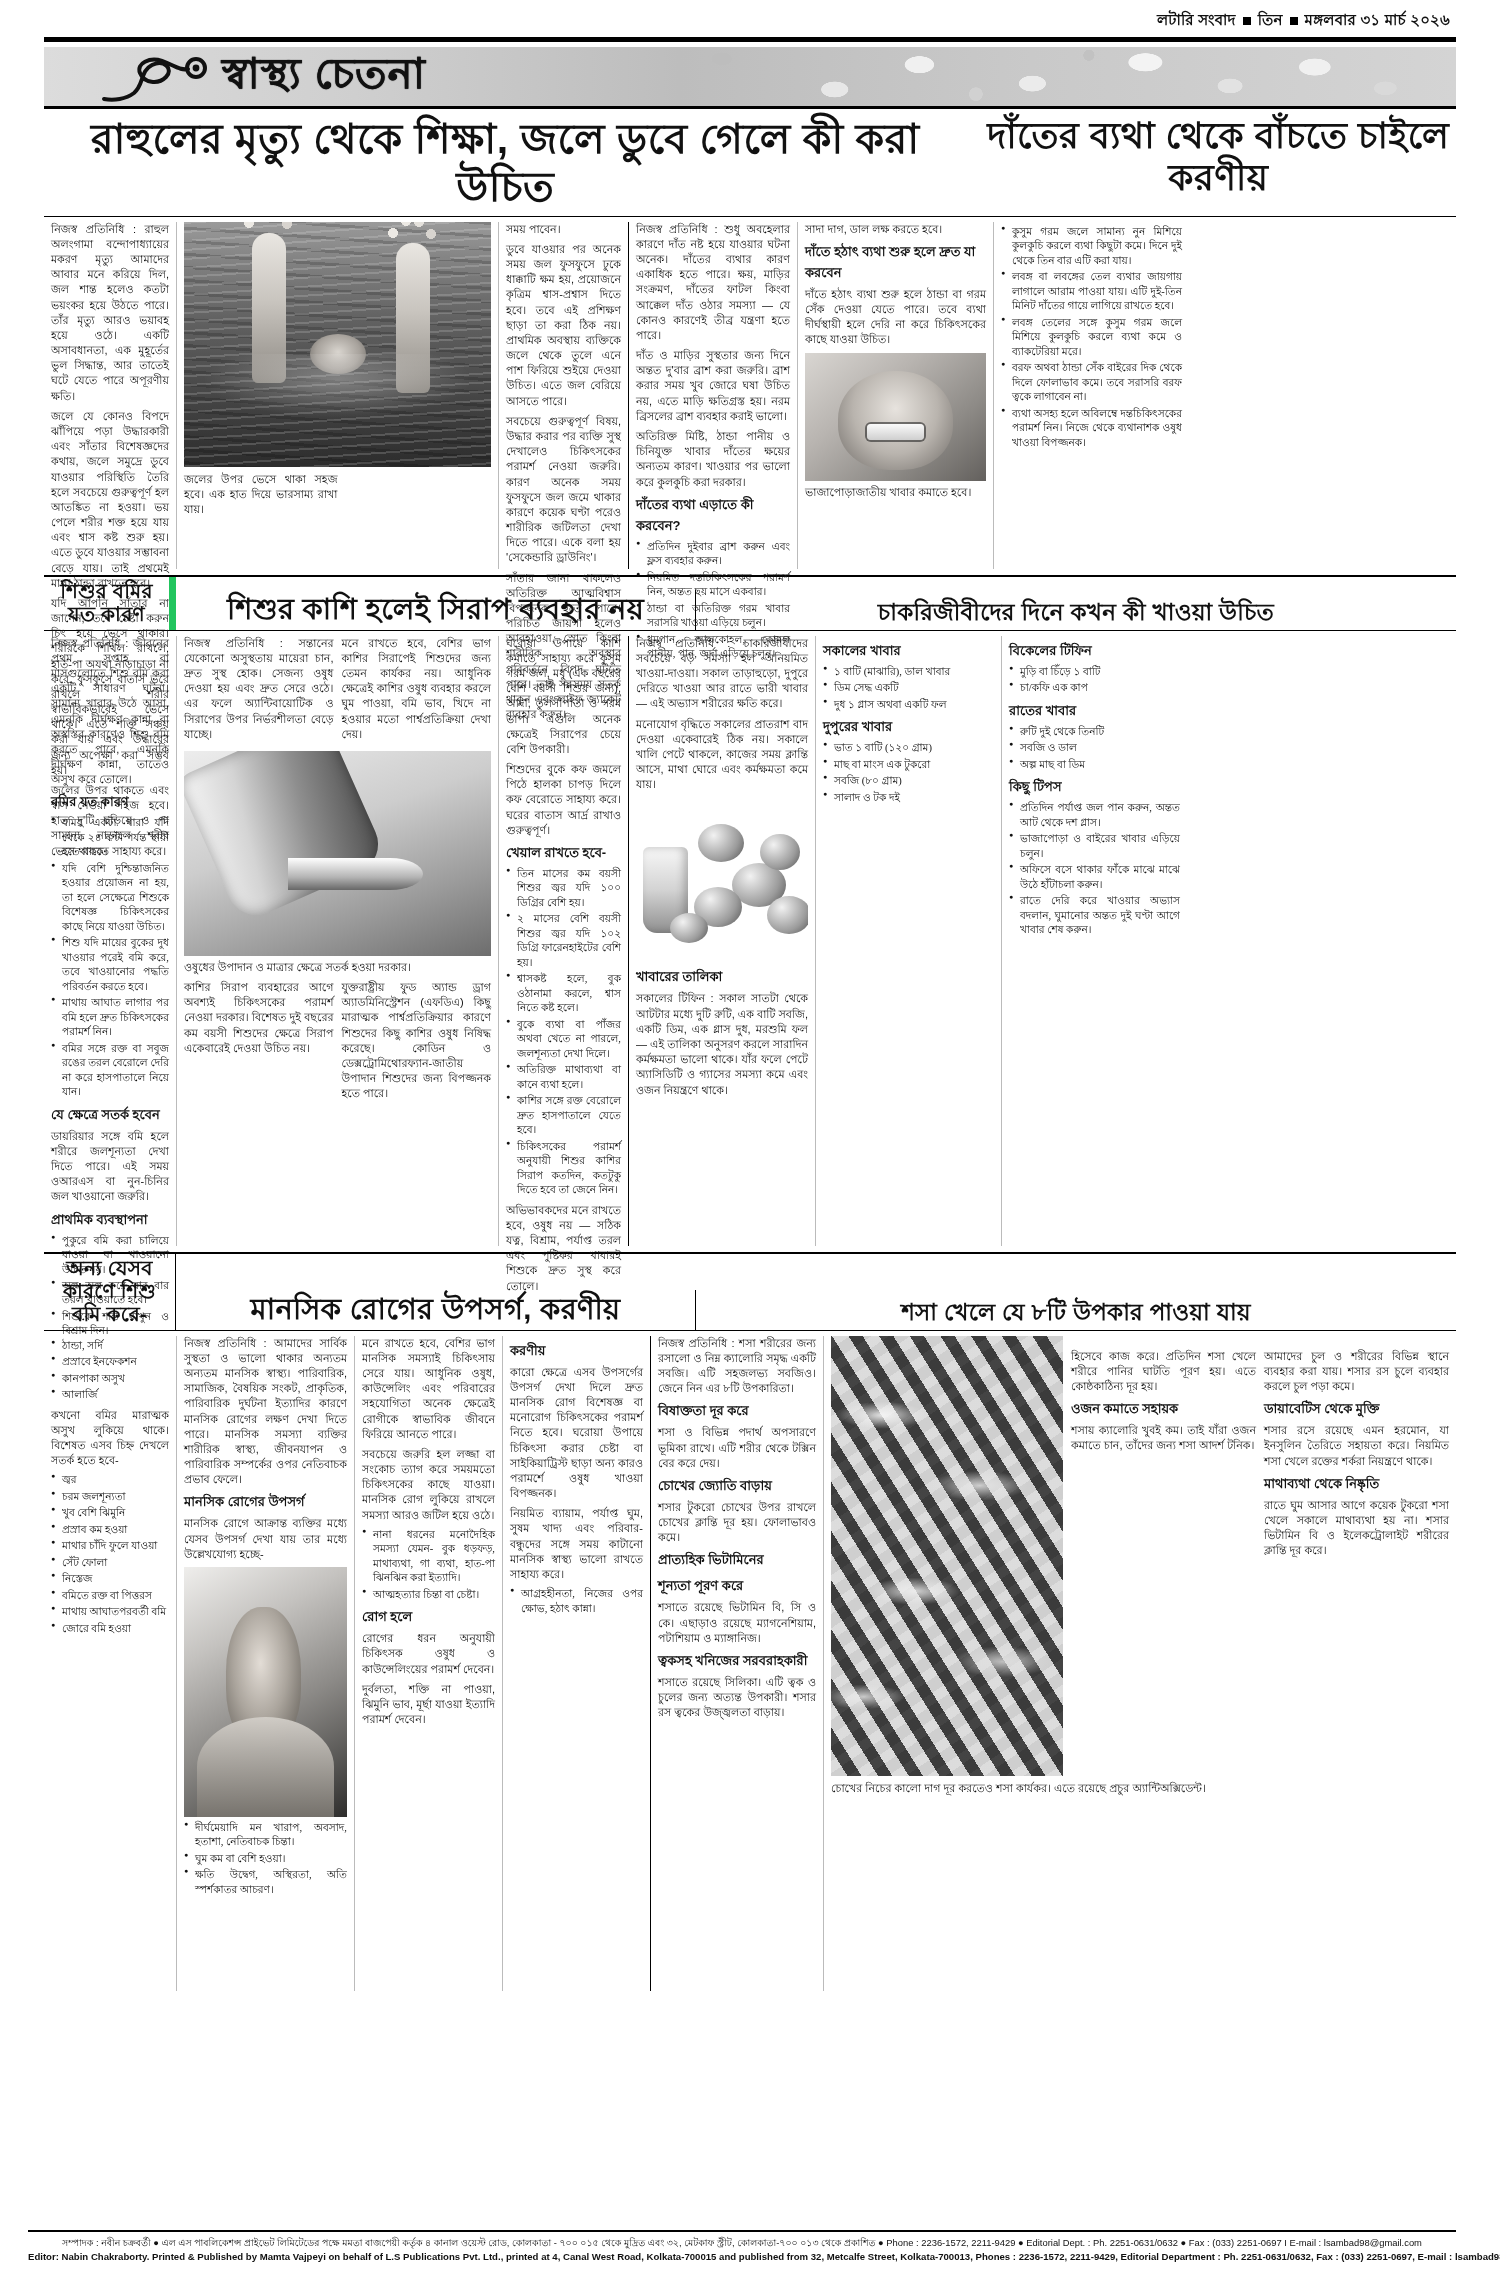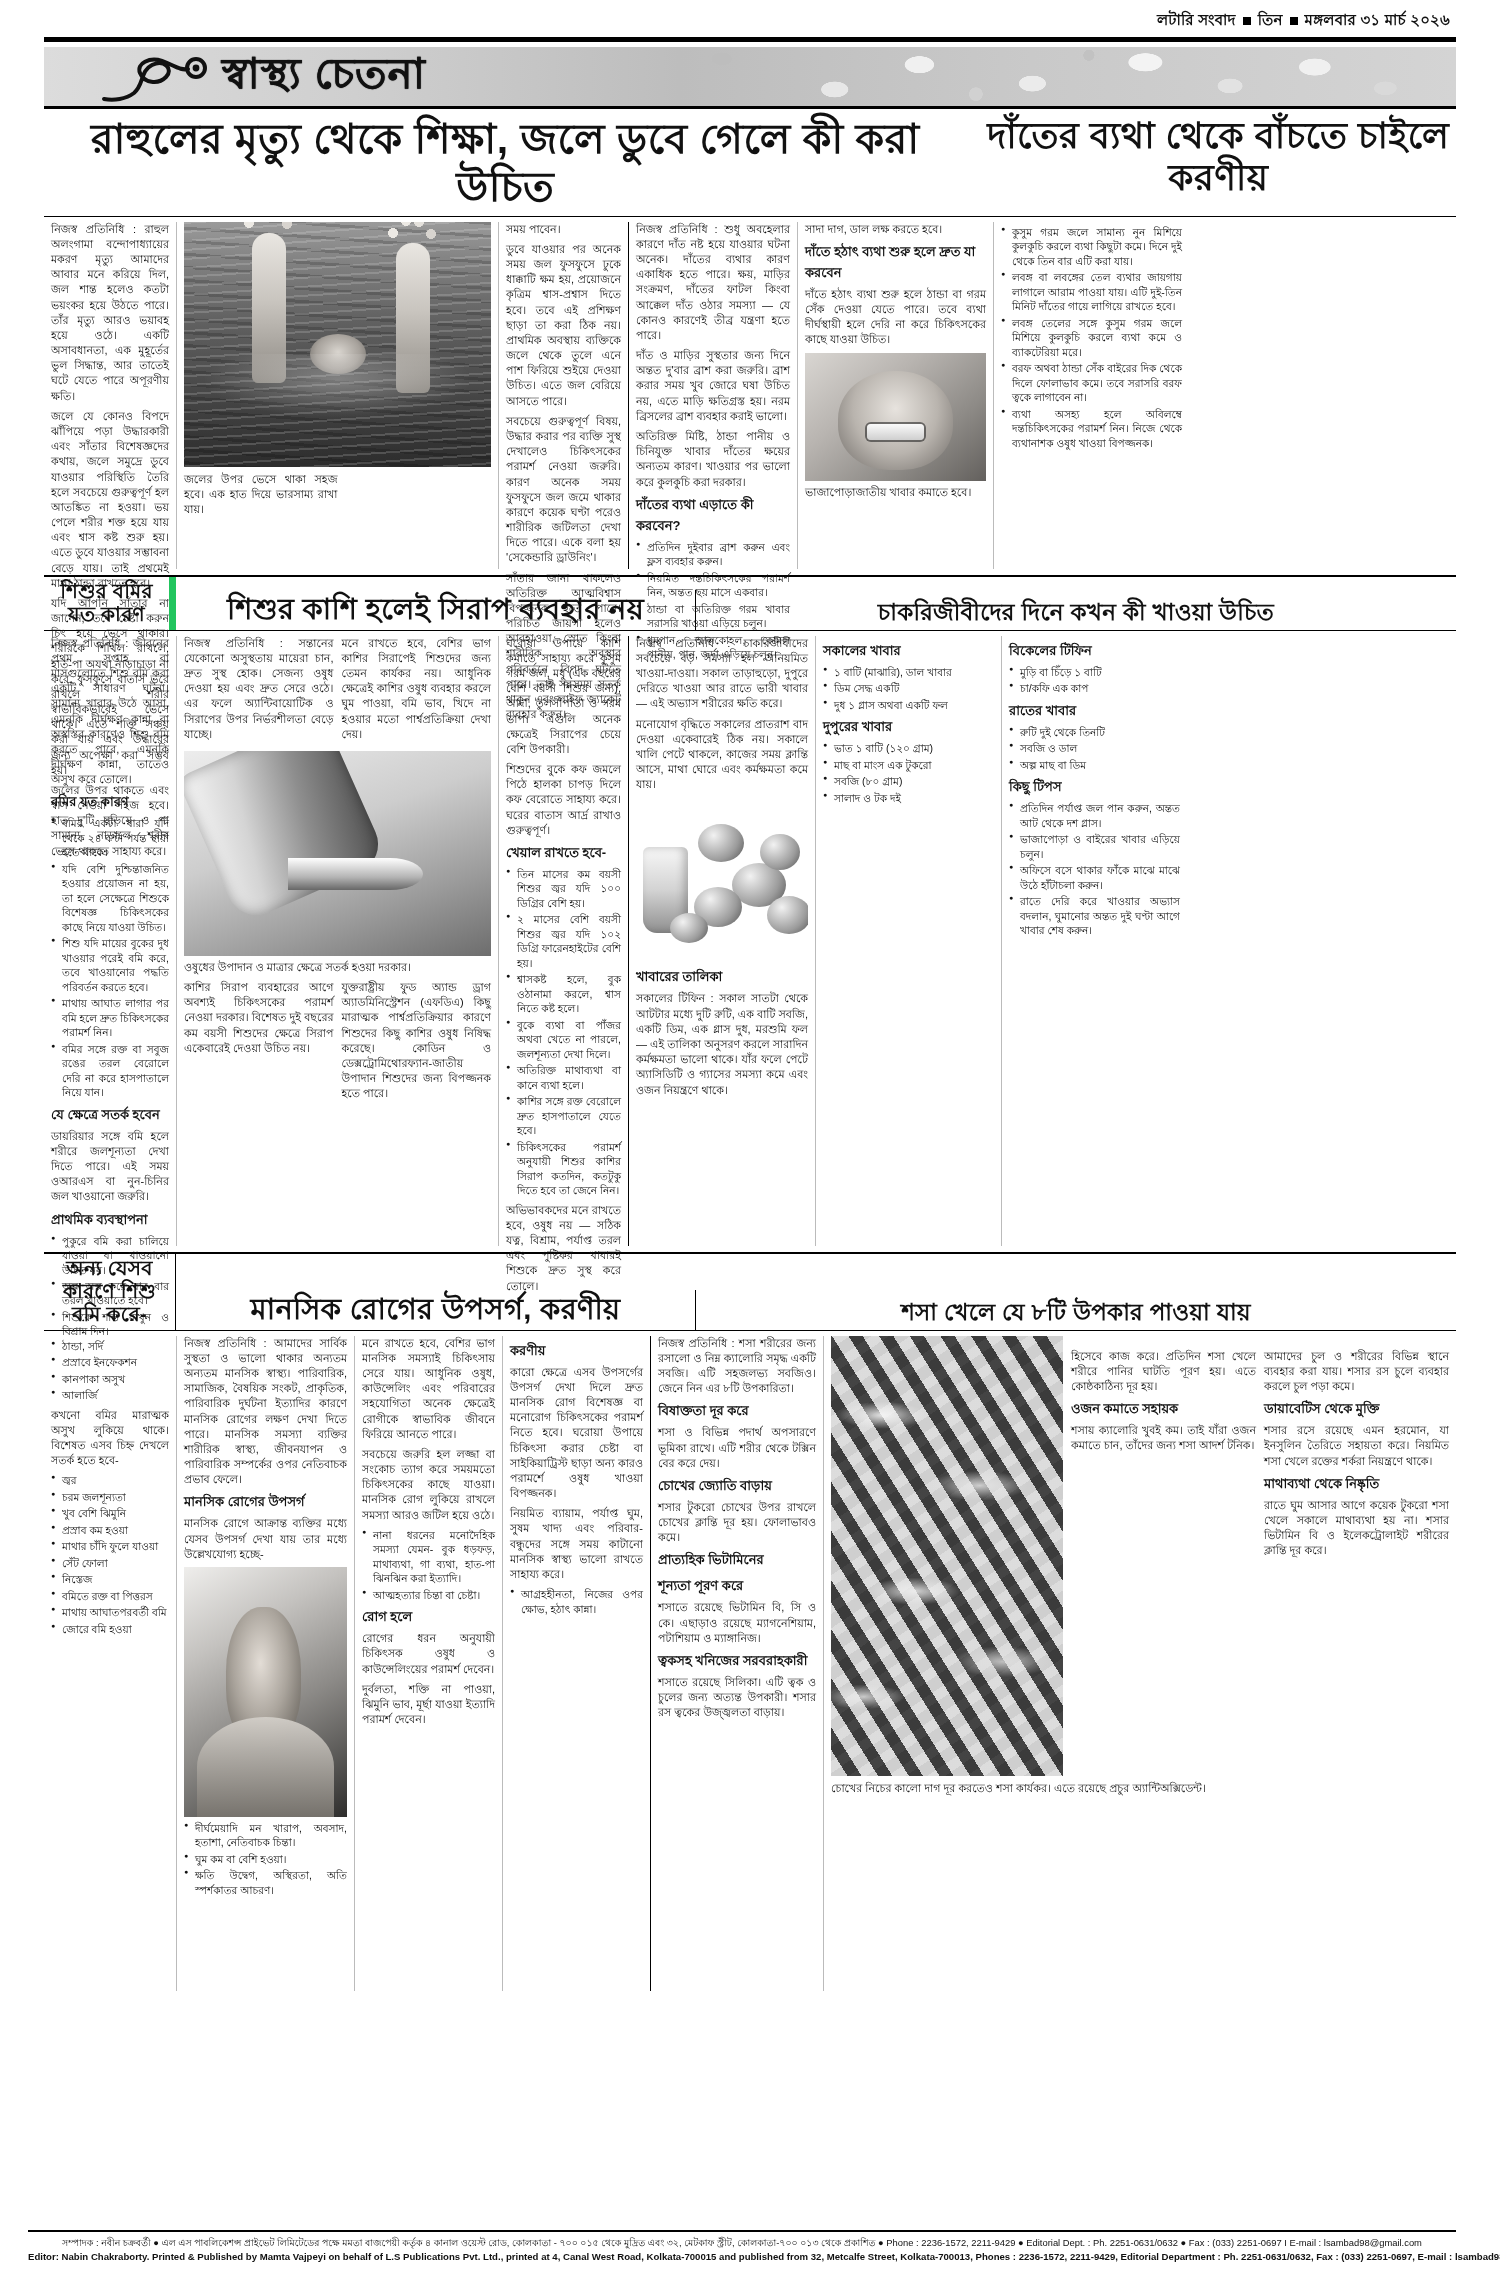--- a/index.html
+++ b/index.html
@@ -86,21 +86,21 @@
 
   p.body, .body {
     font-size: 11px; line-height: 1.38;
     text-align: justify; margin: 0 0 5px 0;
     hyphens: auto; word-break: break-word;
   }
   .minihead { font-size: 13px; font-weight: 700; margin: 5px 0 3px; }
   ul.bul { margin: 3px 0 5px 0; padding: 0; list-style: none; }
   ul.bul li {
     font-size: 10.5px; line-height: 1.38; margin-bottom: 2px;
-    padding-left: 11px; position: relative; text-align: justify;
+    padding-left: 11px; position: relative; text-align: justify; font-family: Liberation Serif, serif;
   }
   ul.bul li::before {
     content: "●"; position: absolute; left: 0; top: -1px; font-size: 7px;
   }
 
   
   .sechead-row {
     display: flex; align-items: flex-end;
     border-top: 2px solid #000; border-bottom: 1px solid #000;
     margin-top: 6px; margin-bottom: 5px;

